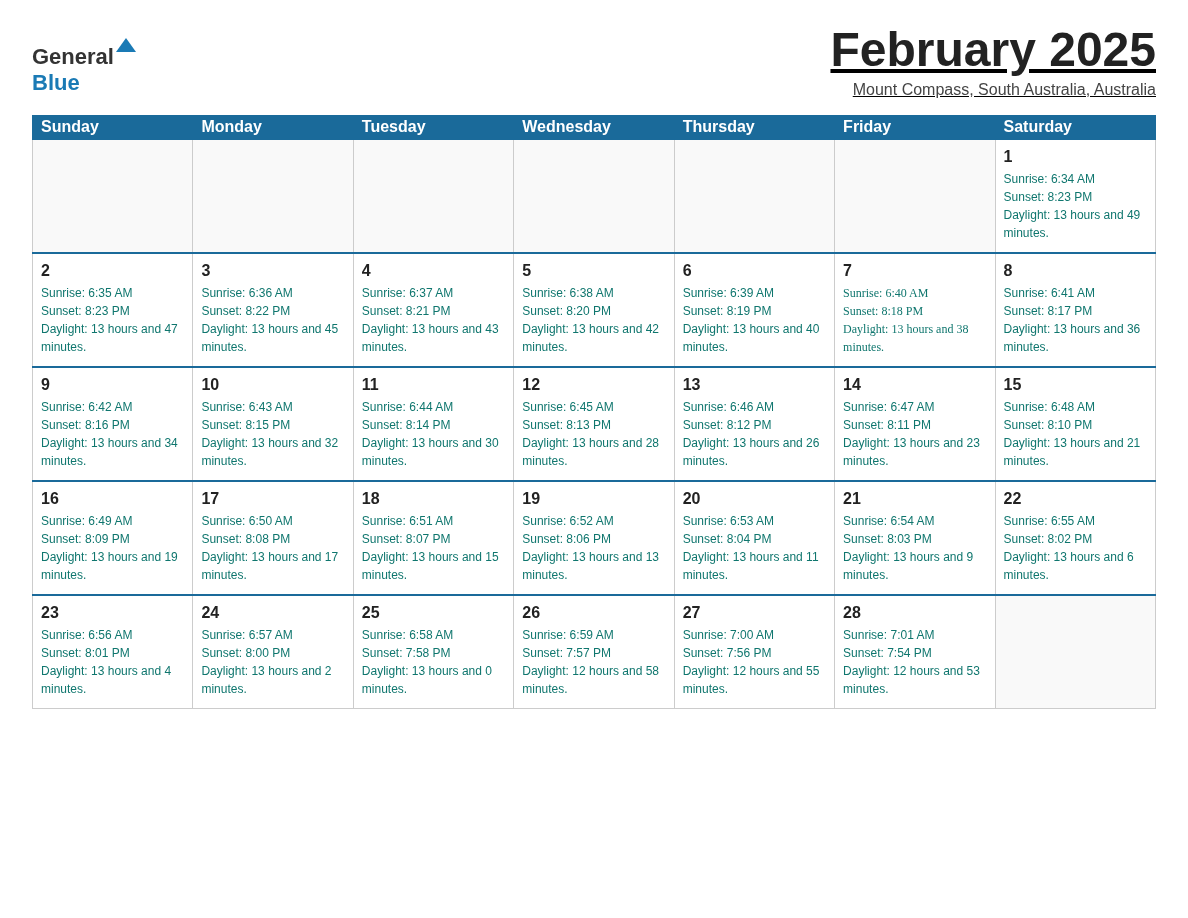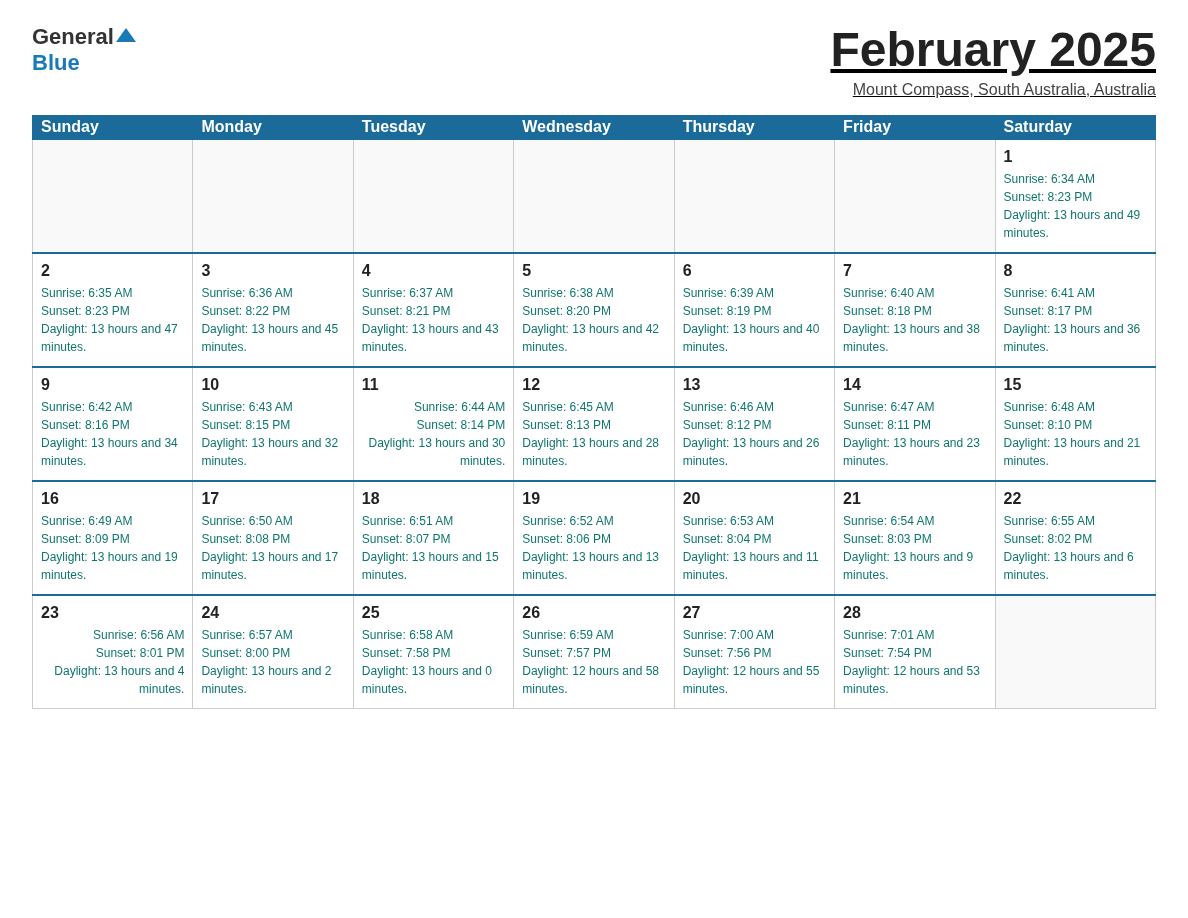--- a/index.html
+++ b/index.html
@@ -18,20 +18,21 @@
     }
     .logo {
       display: flex;
       flex-direction: column;
       align-items: flex-start;
     }
     .logo-text-general {
       font-size: 22px;
       font-weight: bold;
       color: #333;
+      margin-top: 20px;
     }
     .logo-text-blue {
       font-size: 22px;
       font-weight: bold;
       color: #1a7ab5;
     }
     .logo-icon {
       display: inline-block;
       width: 0;
       height: 0;
@@ -179,21 +180,21 @@
 Daylight: 13 hours and 42 minutes.</div>
         </td>
         <td>
           <span class="day-number">6</span>
           <div class="day-info" style="white-space: pre-line;">Sunrise: 6:39 AM
 Sunset: 8:19 PM
 Daylight: 13 hours and 40 minutes.</div>
         </td>
         <td>
           <span class="day-number">7</span>
-          <div class="day-info" style="white-space: pre-line;">Sunrise: 6:40 AM
+          <div class="day-info" style="white-space: pre-line; font-family: Liberation Serif, serif;">Sunrise: 6:40 AM
 Sunset: 8:18 PM
 Daylight: 13 hours and 38 minutes.</div>
         </td>
         <td>
           <span class="day-number">8</span>
           <div class="day-info" style="white-space: pre-line;">Sunrise: 6:41 AM
 Sunset: 8:17 PM
 Daylight: 13 hours and 36 minutes.</div>
         </td>
       </tr>
@@ -205,21 +206,21 @@
 Daylight: 13 hours and 34 minutes.</div>
         </td>
         <td>
           <span class="day-number">10</span>
           <div class="day-info" style="white-space: pre-line;">Sunrise: 6:43 AM
 Sunset: 8:15 PM
 Daylight: 13 hours and 32 minutes.</div>
         </td>
         <td>
           <span class="day-number">11</span>
-          <div class="day-info" style="white-space: pre-line; text-align: right;">Sunrise: 6:44 AM
+          <div class="day-info" style="white-space: pre-line;">Sunrise: 6:44 AM
 Sunset: 8:14 PM
 Daylight: 13 hours and 30 minutes.</div>
         </td>
         <td>
           <span class="day-number">12</span>
           <div class="day-info" style="white-space: pre-line;">Sunrise: 6:45 AM
 Sunset: 8:13 PM
 Daylight: 13 hours and 28 minutes.</div>
         </td>
         <td>
@@ -281,21 +282,21 @@
         <td>
           <span class="day-number">22</span>
           <div class="day-info" style="white-space: pre-line;">Sunrise: 6:55 AM
 Sunset: 8:02 PM
 Daylight: 13 hours and 6 minutes.</div>
         </td>
       </tr>
       <tr class="row-divider">
         <td>
           <span class="day-number">23</span>
-          <div class="day-info" style="white-space: pre-line; text-align: right;">Sunrise: 6:56 AM
+          <div class="day-info" style="white-space: pre-line;">Sunrise: 6:56 AM
 Sunset: 8:01 PM
 Daylight: 13 hours and 4 minutes.</div>
         </td>
         <td>
           <span class="day-number">24</span>
           <div class="day-info" style="white-space: pre-line;">Sunrise: 6:57 AM
 Sunset: 8:00 PM
 Daylight: 13 hours and 2 minutes.</div>
         </td>
         <td>

